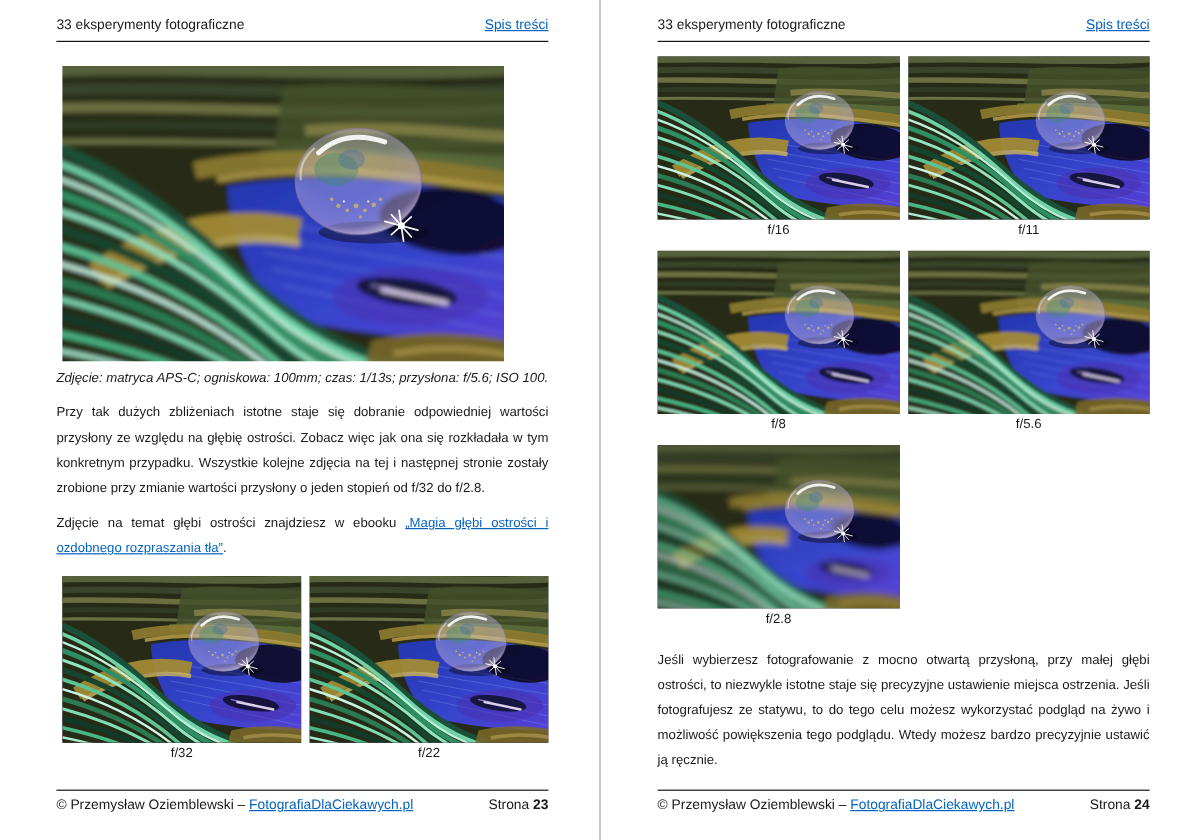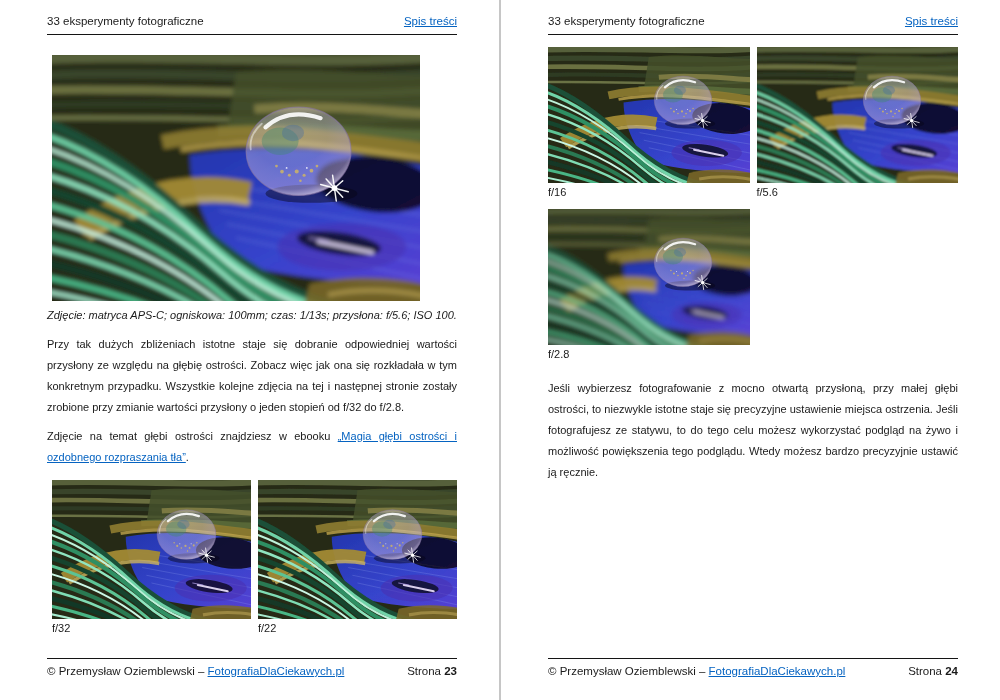--- a/index.html
+++ b/index.html
@@ -11,21 +11,21 @@
   .page-header{display:flex;justify-content:space-between;align-items:baseline;
     font-size:11.5px;line-height:15px;padding-bottom:5px;border-bottom:1.5px solid #141414;}
   a.bluelink{color:#0563c1;text-decoration:underline;cursor:pointer;}
 
   .main-photo{width:368px;height:246px;margin:20px 0 0 5px;}
   .caption{margin:7px 0 0;font-style:italic;font-size:11px;line-height:15px;}
 
   .body-par{margin:11px 0 0;font-size:11px;line-height:21px;text-align:justify;}
   .body-par.tight{margin-top:8px;}
 
-  .photo-grid{display:grid;grid-template-columns:1fr 1fr;column-gap:7px;row-gap:4px;margin:12px 0 0 5px;}
+  .photo-grid{display:grid;grid-template-columns:1fr 1fr;column-gap:7px;row-gap:4px;margin:12px 0 0 5px;text-align:center;}
   .photo-grid .cell{display:block;}
   .photo-art{width:100%;display:block;background:#222;overflow:hidden;}
   .photo-art.h139{height:139px;}
   .photo-art.h136{height:136px;}
   .photo-art svg,.main-photo svg{width:100%;height:100%;display:block;}
   .photo-label{font-size:11px;line-height:13px;margin:3px 0 6px;font-weight:500;}
 
   .page-footer{position:absolute;left:47px;right:42px;bottom:21px;border-top:1.5px solid #141414;
     padding-top:5px;display:flex;justify-content:space-between;font-size:11.5px;line-height:15px;}
   .page-footer b{font-weight:bold;}
@@ -208,20 +208,48 @@
                 <use href="#pfbg"></use>
               </g>
               <use href="#pfdrop"></use>
             </svg>
           </div>
         <figcaption class="photo-label">f/16</figcaption>
       </figure>
       <figure class="cell" style="margin:0;">
         <div class="photo-art h136">
             <svg viewBox="0 0 400 270" preserveAspectRatio="xMidYMid slice">
+              <filter id="pb4" x="-8%" y="-8%" width="116%" height="116%">
+                <feGaussianBlur stdDeviation="1.1"></feGaussianBlur>
+              </filter>
+              <g filter="url(#pb4)">
+                <use href="#pfbg"></use>
+              </g>
+              <use href="#pfdrop"></use>
+            </svg>
+          </div>
+        <figcaption class="photo-label">f/11</figcaption>
+      </figure>
+      <figure class="cell" style="margin:0;">
+        <div class="photo-art h136">
+            <svg viewBox="0 0 400 270" preserveAspectRatio="xMidYMid slice">
+              <filter id="pb5" x="-8%" y="-8%" width="116%" height="116%">
+                <feGaussianBlur stdDeviation="1.7"></feGaussianBlur>
+              </filter>
+              <g filter="url(#pb5)">
+                <use href="#pfbg"></use>
+              </g>
+              <use href="#pfdrop"></use>
+            </svg>
+          </div>
+        <figcaption class="photo-label">f/8</figcaption>
+      </figure>
+      <figure class="cell" style="margin:0;">
+        <div class="photo-art h136">
+            <svg viewBox="0 0 400 270" preserveAspectRatio="xMidYMid slice">
               <filter id="pb6" x="-8%" y="-8%" width="116%" height="116%">
                 <feGaussianBlur stdDeviation="2.4"></feGaussianBlur>
               </filter>
               <g filter="url(#pb6)">
                 <use href="#pfbg"></use>
               </g>
               <use href="#pfdrop"></use>
             </svg>
           </div>
         <figcaption class="photo-label">f/5.6</figcaption>

